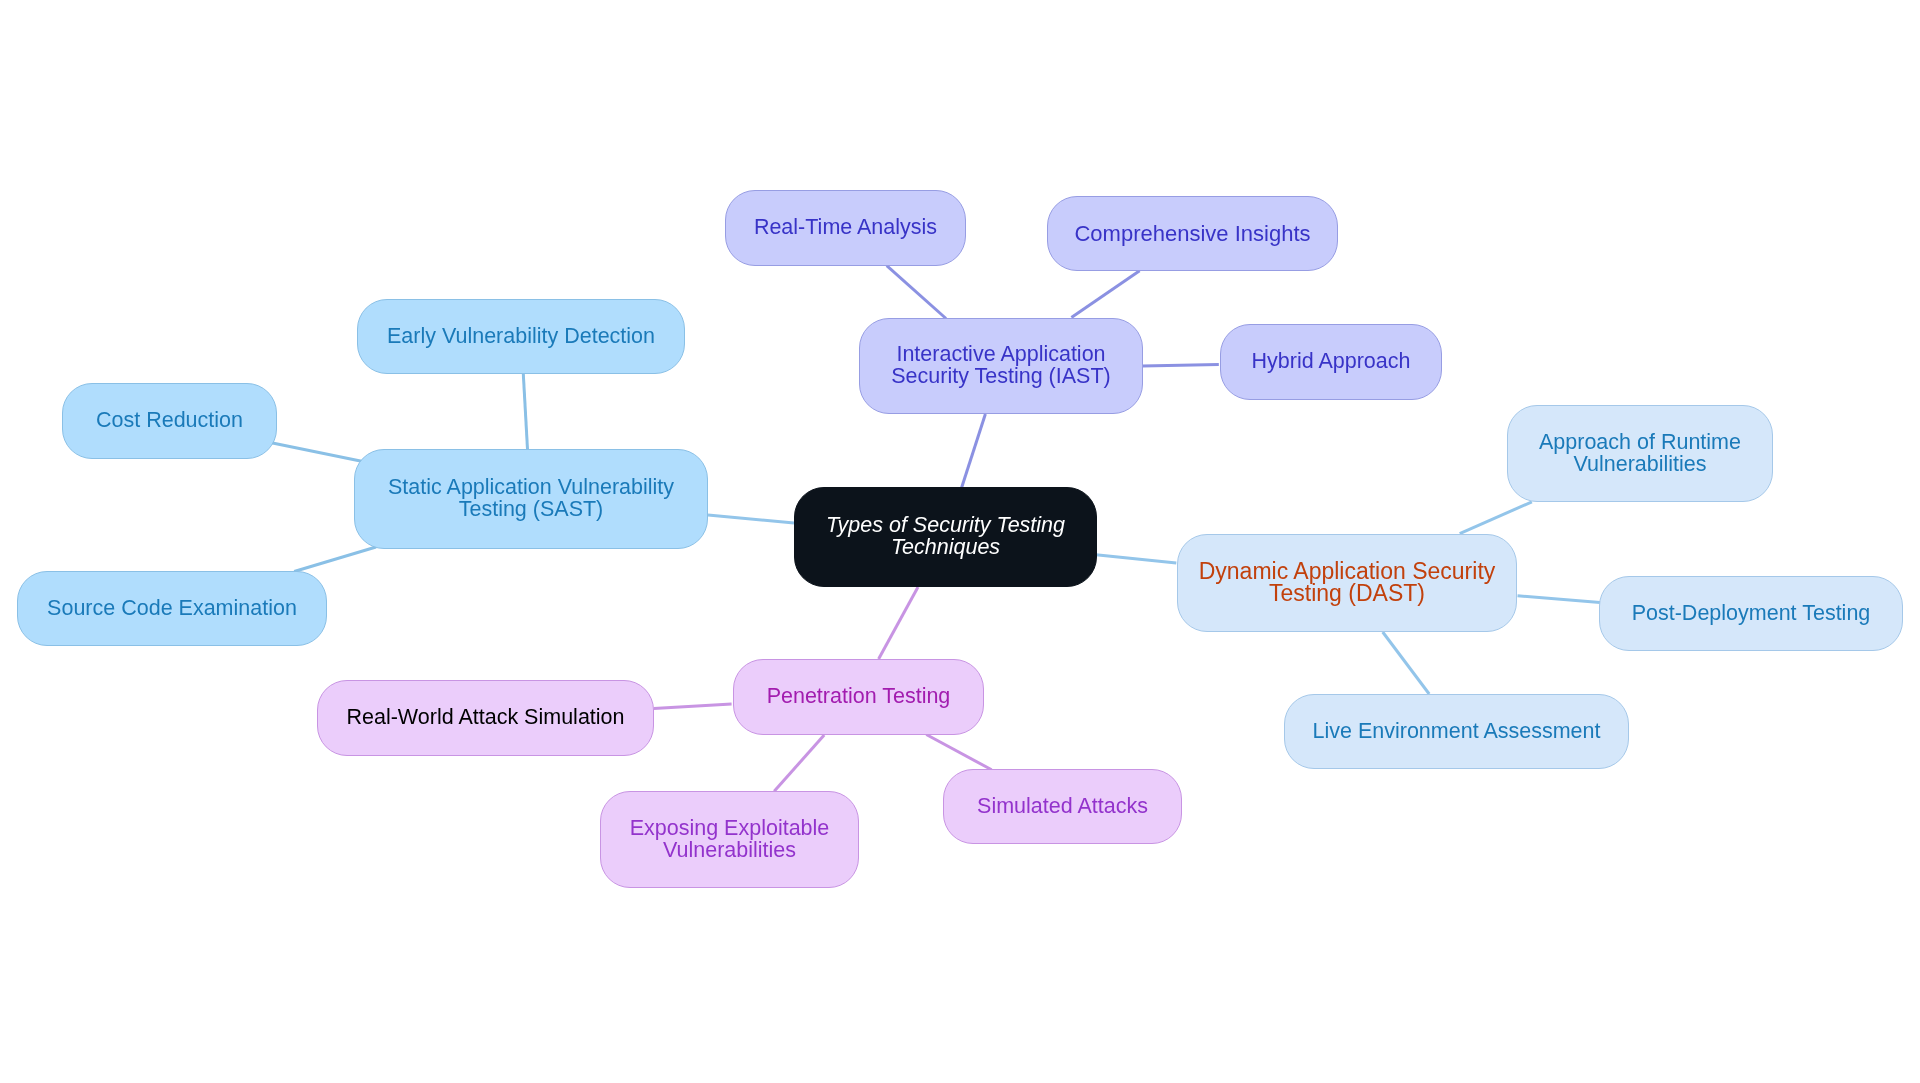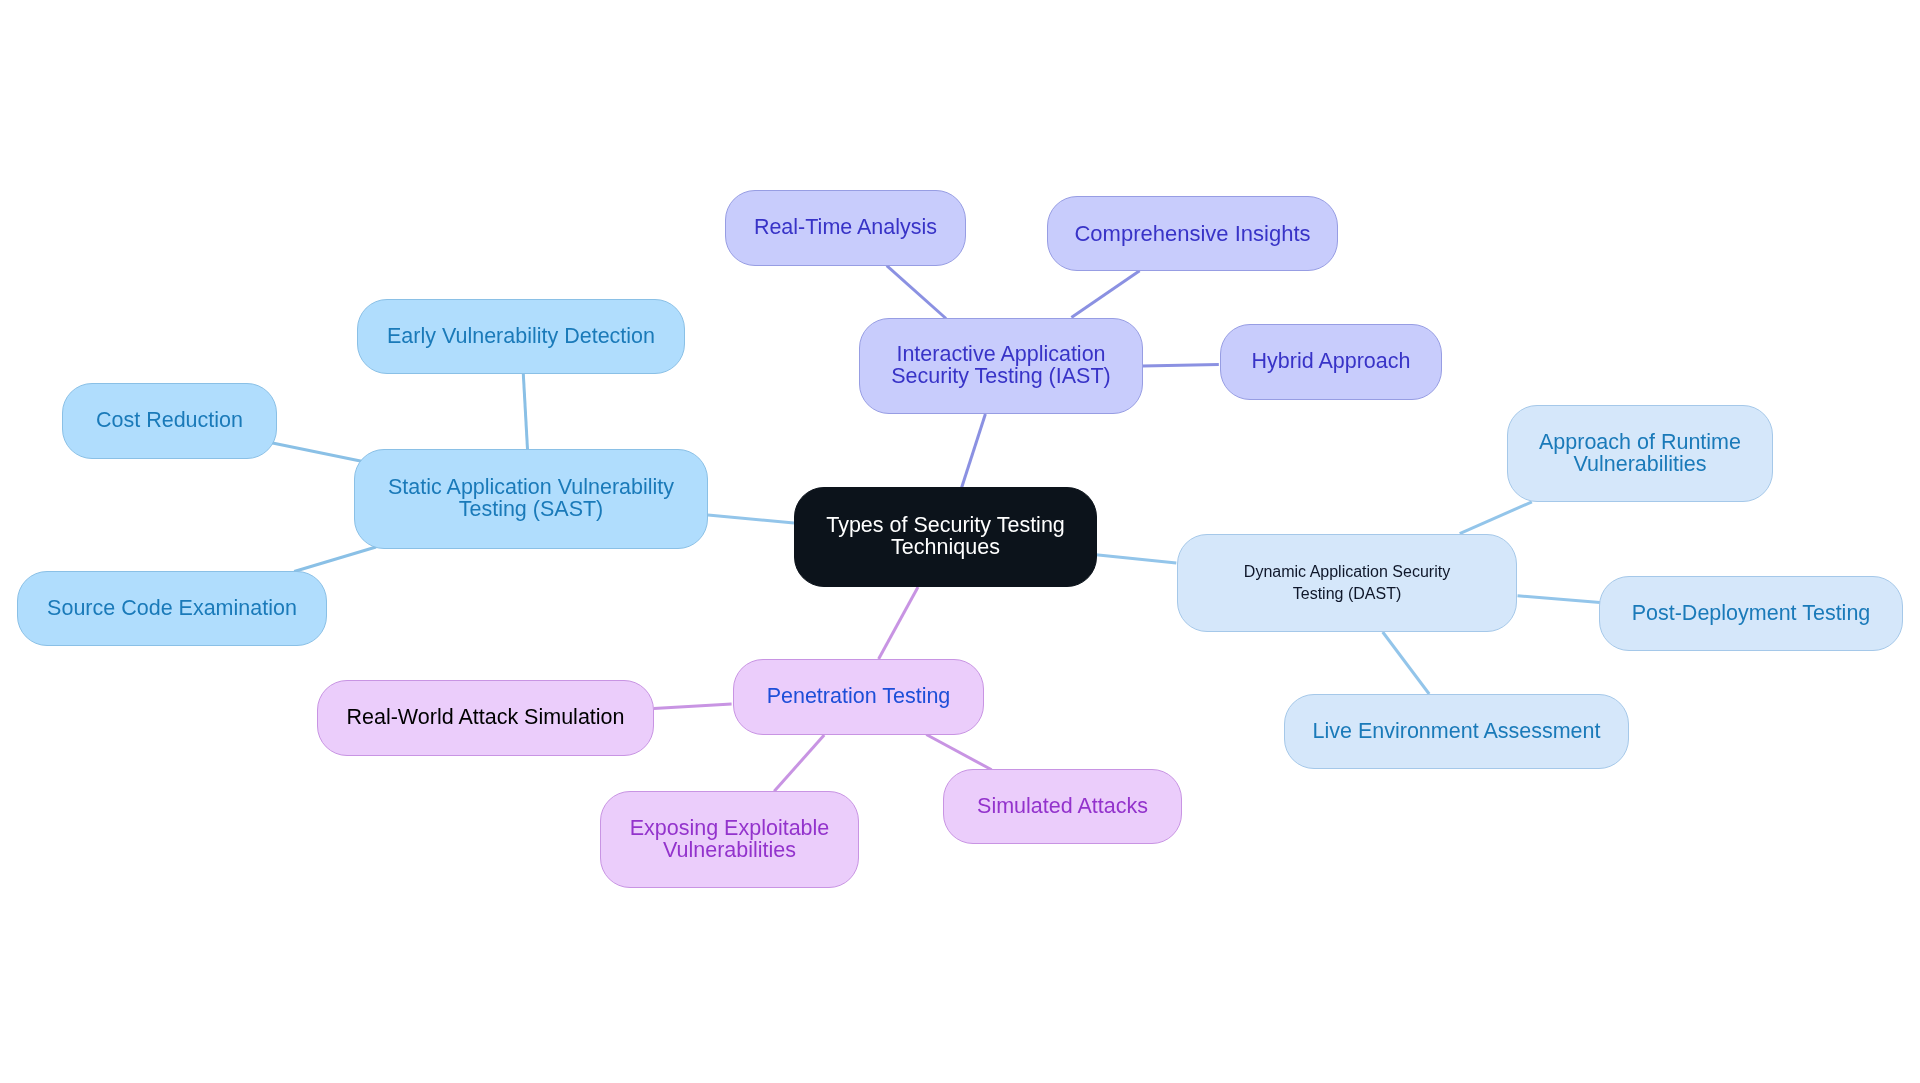--- a/index.html
+++ b/index.html
@@ -41,21 +41,21 @@
     <line class="edge" x1="1095.9" y1="554.7" x2="1176.3" y2="563.1" stroke="#93c5ea" stroke-width="3"></line>
     <line class="edge" x1="1459.7" y1="533.6" x2="1531.9" y2="501.8" stroke="#93c5ea" stroke-width="3"></line>
     <line class="edge" x1="1517.5" y1="595.8" x2="1600" y2="602.5" stroke="#93c5ea" stroke-width="3"></line>
     <line class="edge" x1="1382.7" y1="632" x2="1429.2" y2="694" stroke="#93c5ea" stroke-width="3"></line>
     <line class="edge" x1="918" y1="587" x2="878.6" y2="659" stroke="#c894e3" stroke-width="3"></line>
     <line class="edge" x1="731.6" y1="704.1" x2="653.7" y2="708.4" stroke="#c894e3" stroke-width="3"></line>
     <line class="edge" x1="824.2" y1="735" x2="774.2" y2="791.3" stroke="#c894e3" stroke-width="3"></line>
     <line class="edge" x1="926.3" y1="734.5" x2="991.6" y2="769.8" stroke="#c894e3" stroke-width="3"></line>
   </svg>
   <div id="nodes">
-    <div class="node" style="left: 794px; top: 487px; width: 303px; height: 100px; background: rgb(12, 19, 27); border-color: rgb(12, 19, 27); color: rgb(255, 255, 255); font-size: 21.5px; border-radius: 30px;">
+    <div class="node" style="left: 794px; top: 487px; width: 303px; height: 100px; background: rgb(12, 19, 27); border-color: rgb(12, 19, 27); color: rgb(255, 255, 255); font-size: 21.5px; border-radius: 30px; font-style: italic;">
       <span class="lbl">Types of Security Testing
 Techniques</span>
     </div>
     <div class="node" style="left: 354px; top: 449px; width: 354px; height: 100px; background: rgb(176, 221, 253); border-color: rgb(138, 192, 230); color: rgb(26, 122, 185); font-size: 21.5px; border-radius: 30px;">
       <span class="lbl">Static Application Vulnerability
 Testing (SAST)</span>
     </div>
     <div class="node" style="left: 62px; top: 383px; width: 215px; height: 76px; background: rgb(176, 221, 253); border-color: rgb(138, 192, 230); color: rgb(26, 122, 185); font-size: 21.5px; border-radius: 30px;">
       <span class="lbl">Cost Reduction</span>
     </div>
@@ -71,35 +71,35 @@
     </div>
     <div class="node" style="left: 725px; top: 190px; width: 241px; height: 76px; background: rgb(200, 204, 252); border-color: rgb(151, 157, 227); color: rgb(56, 51, 199); font-size: 21.5px; border-radius: 30px;">
       <span class="lbl">Real-Time Analysis</span>
     </div>
     <div class="node" style="left: 1047px; top: 196px; width: 291px; height: 75px; background: rgb(200, 204, 252); border-color: rgb(151, 157, 227); color: rgb(56, 51, 199); font-size: 22px; border-radius: 30px;">
       <span class="lbl">Comprehensive Insights</span>
     </div>
     <div class="node" style="left: 1220px; top: 324px; width: 222px; height: 76px; background: rgb(200, 204, 252); border-color: rgb(151, 157, 227); color: rgb(56, 51, 199); font-size: 21.5px; border-radius: 30px;">
       <span class="lbl">Hybrid Approach</span>
     </div>
-    <div class="node" style="left: 1177px; top: 534px; width: 340px; height: 98px; background: rgb(213, 231, 250); border-color: rgb(165, 200, 233); color: #0f172a; font-size: 16px; border-radius: 30px;">
+    <div class="node" style="left: 1177px; top: 534px; width: 340px; height: 98px; background: rgb(213, 231, 250); border-color: rgb(165, 200, 233); color: #c2410c; font-size: 23px; border-radius: 30px;">
       <span class="lbl">Dynamic Application Security
 Testing (DAST)</span>
     </div>
     <div class="node" style="left: 1507px; top: 405px; width: 266px; height: 97px; background: rgb(213, 231, 250); border-color: rgb(165, 200, 233); color: rgb(26, 122, 185); font-size: 21.5px; border-radius: 30px;">
       <span class="lbl">Approach of Runtime
 Vulnerabilities</span>
     </div>
     <div class="node" style="left: 1599px; top: 576px; width: 304px; height: 75px; background: rgb(213, 231, 250); border-color: rgb(165, 200, 233); color: rgb(26, 122, 185); font-size: 21.5px; border-radius: 30px; text-align: center;">
       <span class="lbl">Post-Deployment Testing</span>
     </div>
     <div class="node" style="left: 1284px; top: 694px; width: 345px; height: 75px; background: rgb(213, 231, 250); border-color: rgb(165, 200, 233); color: rgb(26, 122, 185); font-size: 21.5px; border-radius: 30px;">
       <span class="lbl">Live Environment Assessment</span>
     </div>
-    <div class="node" style="left: 733px; top: 659px; width: 251px; height: 76px; background: rgb(235, 205, 251); border-color: rgb(200, 148, 227); color: #1d4ed8; font-size: 21.5px; border-radius: 30px;">
+    <div class="node" style="left: 733px; top: 659px; width: 251px; height: 76px; background: rgb(235, 205, 251); border-color: rgb(200, 148, 227); color: #a21caf; font-size: 21.5px; border-radius: 30px;">
       <span class="lbl">Penetration Testing</span>
     </div>
     <div class="node" style="left: 317px; top: 680px; width: 337px; height: 76px; background: rgb(235, 205, 251); border-color: rgb(200, 148, 227); color: #000000; font-size: 21.5px; border-radius: 30px;">
       <span class="lbl">Real-World Attack Simulation</span>
     </div>
     <div class="node" style="left: 600px; top: 791px; width: 259px; height: 97px; background: rgb(235, 205, 251); border-color: rgb(200, 148, 227); color: rgb(147, 51, 204); font-size: 21.5px; border-radius: 30px;">
       <span class="lbl">Exposing Exploitable
 Vulnerabilities</span>
     </div>
     <div class="node" style="left: 943px; top: 769px; width: 239px; height: 75px; background: rgb(235, 205, 251); border-color: rgb(200, 148, 227); color: rgb(147, 51, 204); font-size: 21.5px; border-radius: 30px;">

